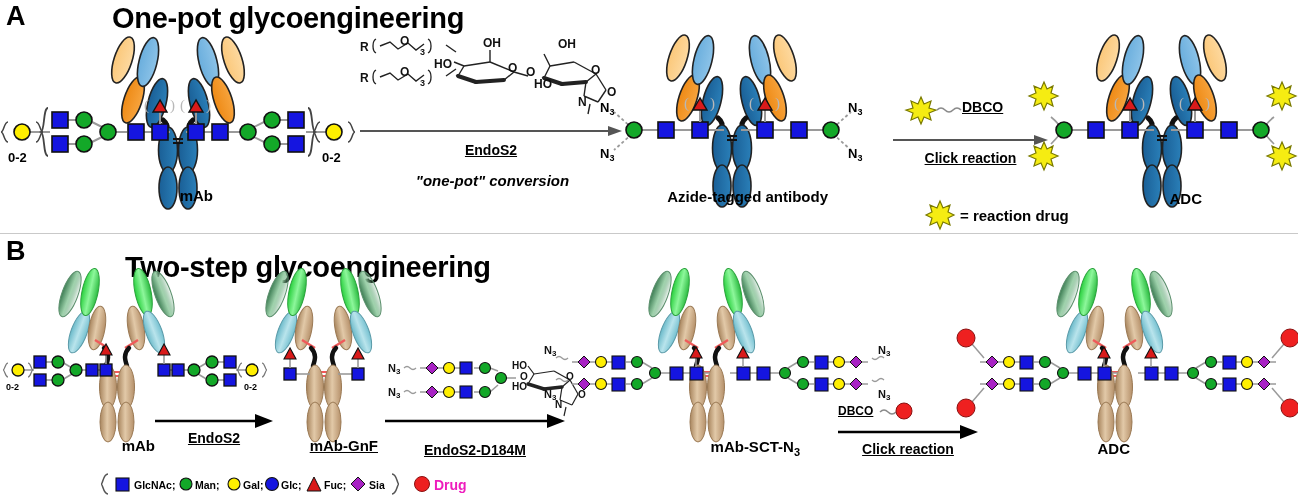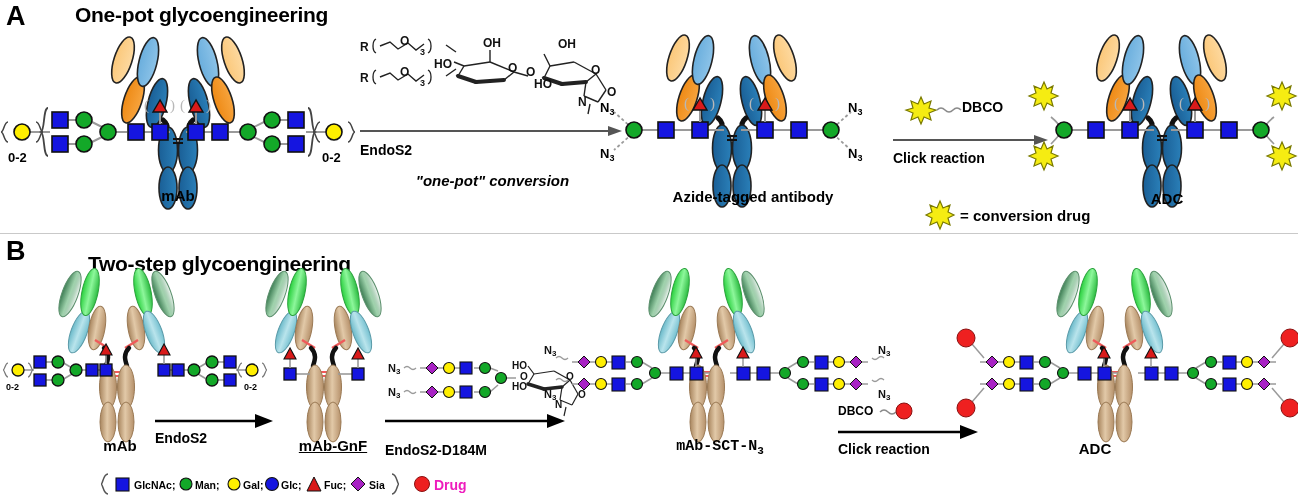--- a/index.html
+++ b/index.html
@@ -1,22 +1,22 @@
 <!DOCTYPE html>
 <html><head>
 <meta charset="utf-8">
 <style>
   html,body{margin:0;padding:0;background:#fff;}
   body{width:1298px;height:501px;position:relative;overflow:hidden;
        font-family:"Liberation Sans","DejaVu Sans",sans-serif;color:#000;}
   .abs{position:absolute;}
   .panel-letter{font-size:27px;font-weight:bold;letter-spacing:0px;line-height:1;}
-  .panel-title{font-size:21px;font-weight:bold;letter-spacing:-0.3px;line-height:1;}
-  .lbl{font-size:15px;font-weight:bold;text-align:center;white-space:nowrap;}
-  .arrow-lbl{font-size:14px;font-weight:bold;white-space:nowrap;}
+  .panel-title{font-size:29px;font-weight:bold;letter-spacing:-0.3px;line-height:1;margin-left:37px;}
+  .lbl{font-size:15px;font-weight:bold;text-align:right;white-space:nowrap;}
+  .arrow-lbl{font-size:14px;font-weight:bold;text-align:center;white-space:nowrap;text-decoration:underline;}
   .arrow-lbl-i{font-size:15px;font-weight:bold;font-style:italic;text-align:center;white-space:nowrap;}
   svg{display:block;overflow:visible;}
   .divider{position:absolute;left:0;width:1298px;height:1px;background:#c9c9c9;}
 </style>
 </head>
 <body>
 
 <div class="abs panel-letter" style="left:6px;top:3px;">A</div>
 <div class="abs panel-title" style="left:75px;top:4px;">One-pot glycoengineering</div>
 
@@ -246,21 +246,21 @@
   <rect x="191" y="102" width="16" height="16" fill="#1515e0" stroke="#111" stroke-width="1.6"></rect>
   <rect x="157" y="102" width="16" height="16" fill="#1515e0" stroke="#111" stroke-width="1.6"></rect>
   <line x1="165" y1="102" x2="165" y2="90" stroke="#9a9a9a" stroke-width="2"></line>
   <polygon points="165,78 158,90 172,90" fill="#d91a1a" stroke="#111" stroke-width="1.4"></polygon>
   <text x="149" y="88" font-size="15" fill="#b8b8b8" font-family="Liberation Serif, serif">(</text>
   <text x="175" y="88" font-size="15" fill="#b8b8b8" font-family="Liberation Serif, serif">)</text>
   <text x="248" y="92" font-size="13" font-weight="bold" font-family="Liberation Sans, sans-serif">N<tspan font-size="9" dy="3">3</tspan></text>
   <text x="248" y="138" font-size="13" font-weight="bold" font-family="Liberation Sans, sans-serif">N<tspan font-size="9" dy="3">3</tspan></text>
 </svg>
 </div>
-<div class="abs lbl" style="left:658px;top:188px;width:190px;">Azide-tagged antibody</div>
+<div class="abs lbl" style="left:638px;top:188px;width:190px;">Azide-tagged antibody</div>
 
 <div class="abs" style="left:905px;top:96px;">
 <svg width="110" height="28" viewBox="0 0 110 28">
   <g>
     <polygon points="16,1 19,8 26,5 24,12 31,14 24,17 26,24 19,21 16,28 13,21 6,24 8,17 1,14 8,12 6,5 13,8" fill="#f5ec12" stroke="#7a7a00" stroke-width="1.2"></polygon>
   </g>
   <path d="M32,14 q4,-4 8,0 q4,4 8,0 q4,-4 8,0" stroke="#8a8a8a" stroke-width="1.6" fill="none"></path>
 </svg>
 </div>
 <div class="abs arrow-lbl" style="left:962px;top:99px;">DBCO</div>
@@ -270,21 +270,21 @@
   <polygon points="155,7 141,2 141,12" fill="#555"></polygon>
 </svg>
 </div>
 <div class="abs arrow-lbl" style="left:893px;top:150px;width:155px;">Click reaction</div>
 
 <div class="abs" style="left:925px;top:200px;">
 <svg width="30" height="30" viewBox="0 0 30 30">
   <polygon points="15,1 18,8 25,5 23,12 29,15 23,18 25,25 18,22 15,29 12,22 5,25 7,18 1,15 7,12 5,5 12,8" fill="#f5ec12" stroke="#7a7a00" stroke-width="1.2"></polygon>
 </svg>
 </div>
-<div class="abs lbl" style="left:960px;top:207px;">=  conversion drug</div>
+<div class="abs lbl" style="left:960px;top:207px;">=  reaction drug</div>
 
 <div class="abs" style="left:1030px;top:20px;">
 <svg width="268" height="185" viewBox="0 0 268 185">
   <g>
     <ellipse cx="78" cy="38" rx="9" ry="24" fill="url(#aLl)" stroke="#222" stroke-width="1.6" transform="rotate(18 78 38)"></ellipse>
     <ellipse cx="88" cy="78" rx="9" ry="24" fill="url(#aLd)" stroke="#222" stroke-width="1.6" transform="rotate(18 88 78)"></ellipse>
     <ellipse cx="103" cy="40" rx="9" ry="25" fill="url(#aHl)" stroke="#222" stroke-width="1.6" transform="rotate(14 103 40)"></ellipse>
     <ellipse cx="112" cy="81" rx="9" ry="25" fill="url(#aHd)" stroke="#222" stroke-width="1.6" transform="rotate(14 112 81)"></ellipse>
     <ellipse cx="160" cy="40" rx="9" ry="25" fill="url(#aHl)" stroke="#222" stroke-width="1.6" transform="rotate(-14 160 40)"></ellipse>
     <ellipse cx="151" cy="81" rx="9" ry="25" fill="url(#aHd)" stroke="#222" stroke-width="1.6" transform="rotate(-14 151 81)"></ellipse>
@@ -635,21 +635,21 @@
   <rect x="265" y="116" width="13" height="13" fill="#1515e0" stroke="#111" stroke-width="1.1"></rect>
   <circle cx="253" cy="100" r="5.5" fill="#13a828" stroke="#111" stroke-width="1.1"></circle>
   <circle cx="253" cy="122" r="5.5" fill="#13a828" stroke="#111" stroke-width="1.1"></circle>
   <circle cx="235" cy="111" r="5.5" fill="#13a828" stroke="#111" stroke-width="1.1"></circle>
   <rect x="207" y="105" width="13" height="13" fill="#1515e0" stroke="#111" stroke-width="1.1"></rect>
   <rect x="187" y="105" width="13" height="13" fill="#1515e0" stroke="#111" stroke-width="1.1"></rect>
   <line x1="193" y1="105" x2="193" y2="95" stroke="#9a9a9a" stroke-width="1.5"></line>
   <polygon points="193,85 187,96 199,96" fill="#d91a1a" stroke="#111" stroke-width="1.1"></polygon>
 </svg>
 </div>
-<div class="abs lbl" style="left:640px;top:438px;width:160px;font-family:Liberation Mono, monospace;"><span>mAb-SCT-N</span><sub style="font-size:11px">3</sub></div>
+<div class="abs lbl" style="left:640px;top:438px;width:160px;"><span>mAb-SCT-N</span><sub style="font-size:11px">3</sub></div>
 
 <div class="abs arrow-lbl" style="left:838px;top:404px;font-size:12px;">DBCO</div>
 <div class="abs" style="left:880px;top:400px;">
 <svg width="46" height="22" viewBox="0 0 46 22">
   <path d="M0,12 q4,-4 8,0 q4,4 8,0" stroke="#8a8a8a" stroke-width="1.5" fill="none"></path>
   <circle cx="24" cy="11" r="8" fill="#ee2020" stroke="#8a1010" stroke-width="1"></circle>
 </svg>
 </div>
 <div class="abs" style="left:838px;top:425px;">
 <svg width="140" height="14" viewBox="0 0 140 14">

